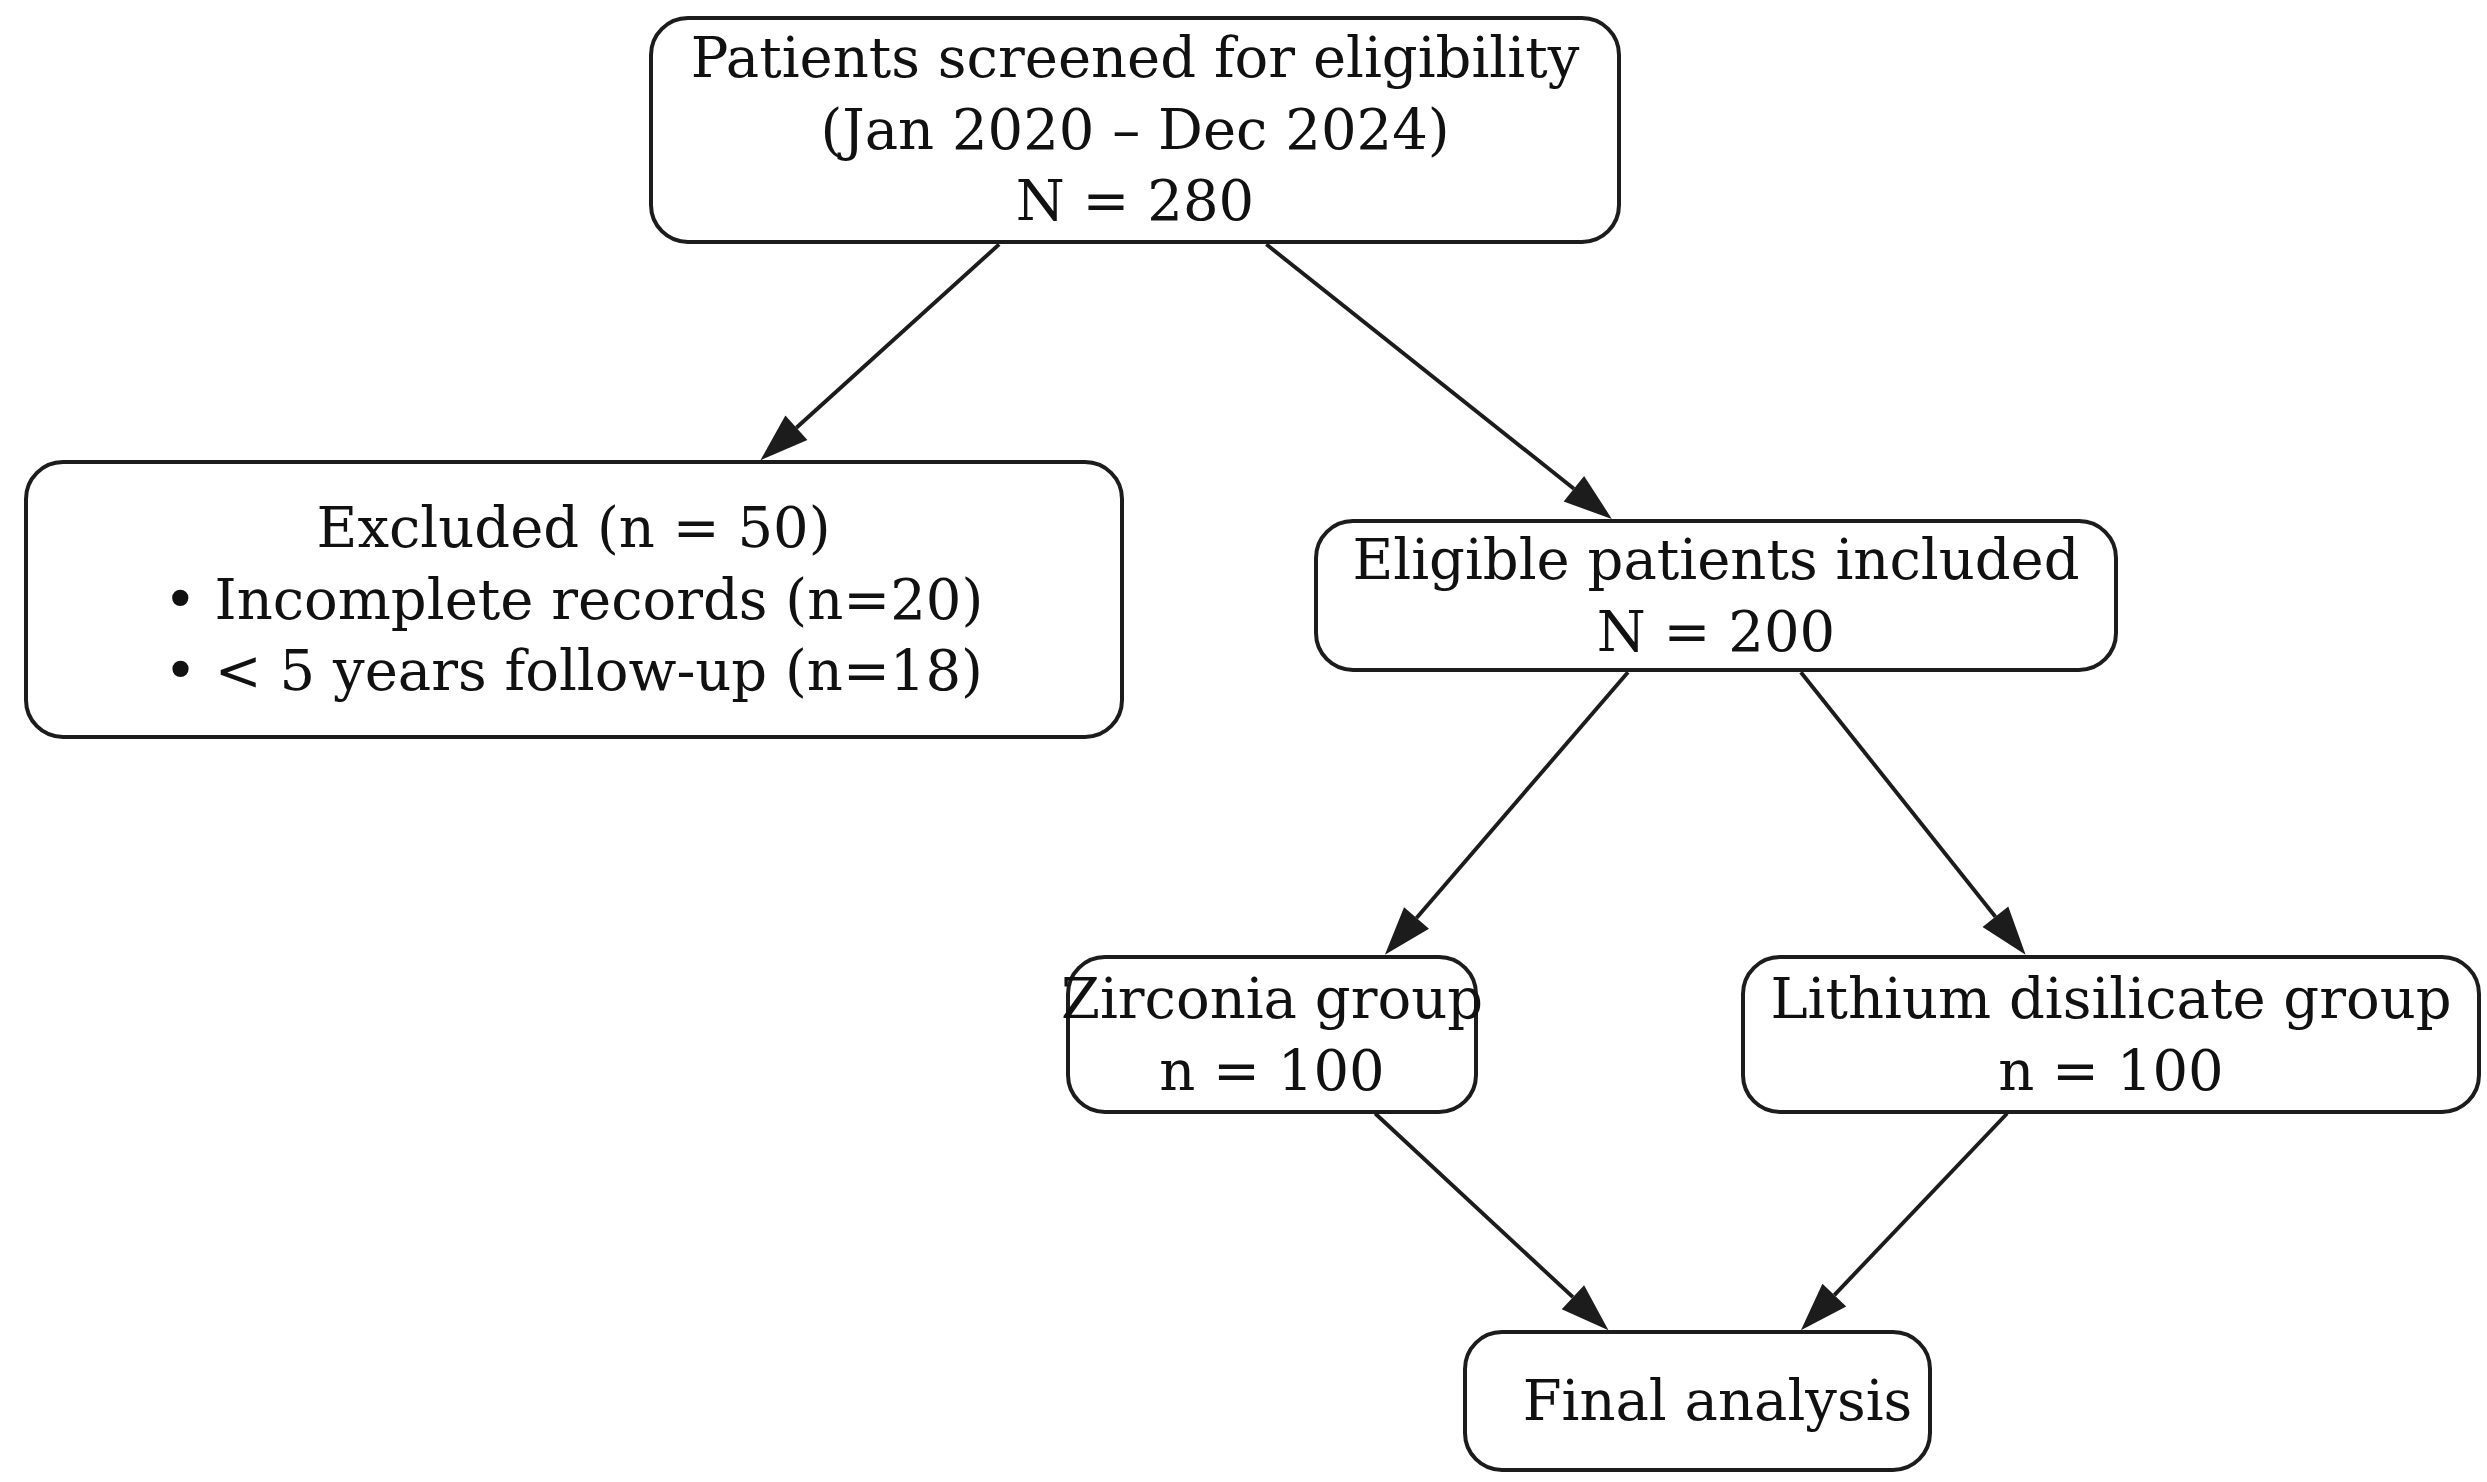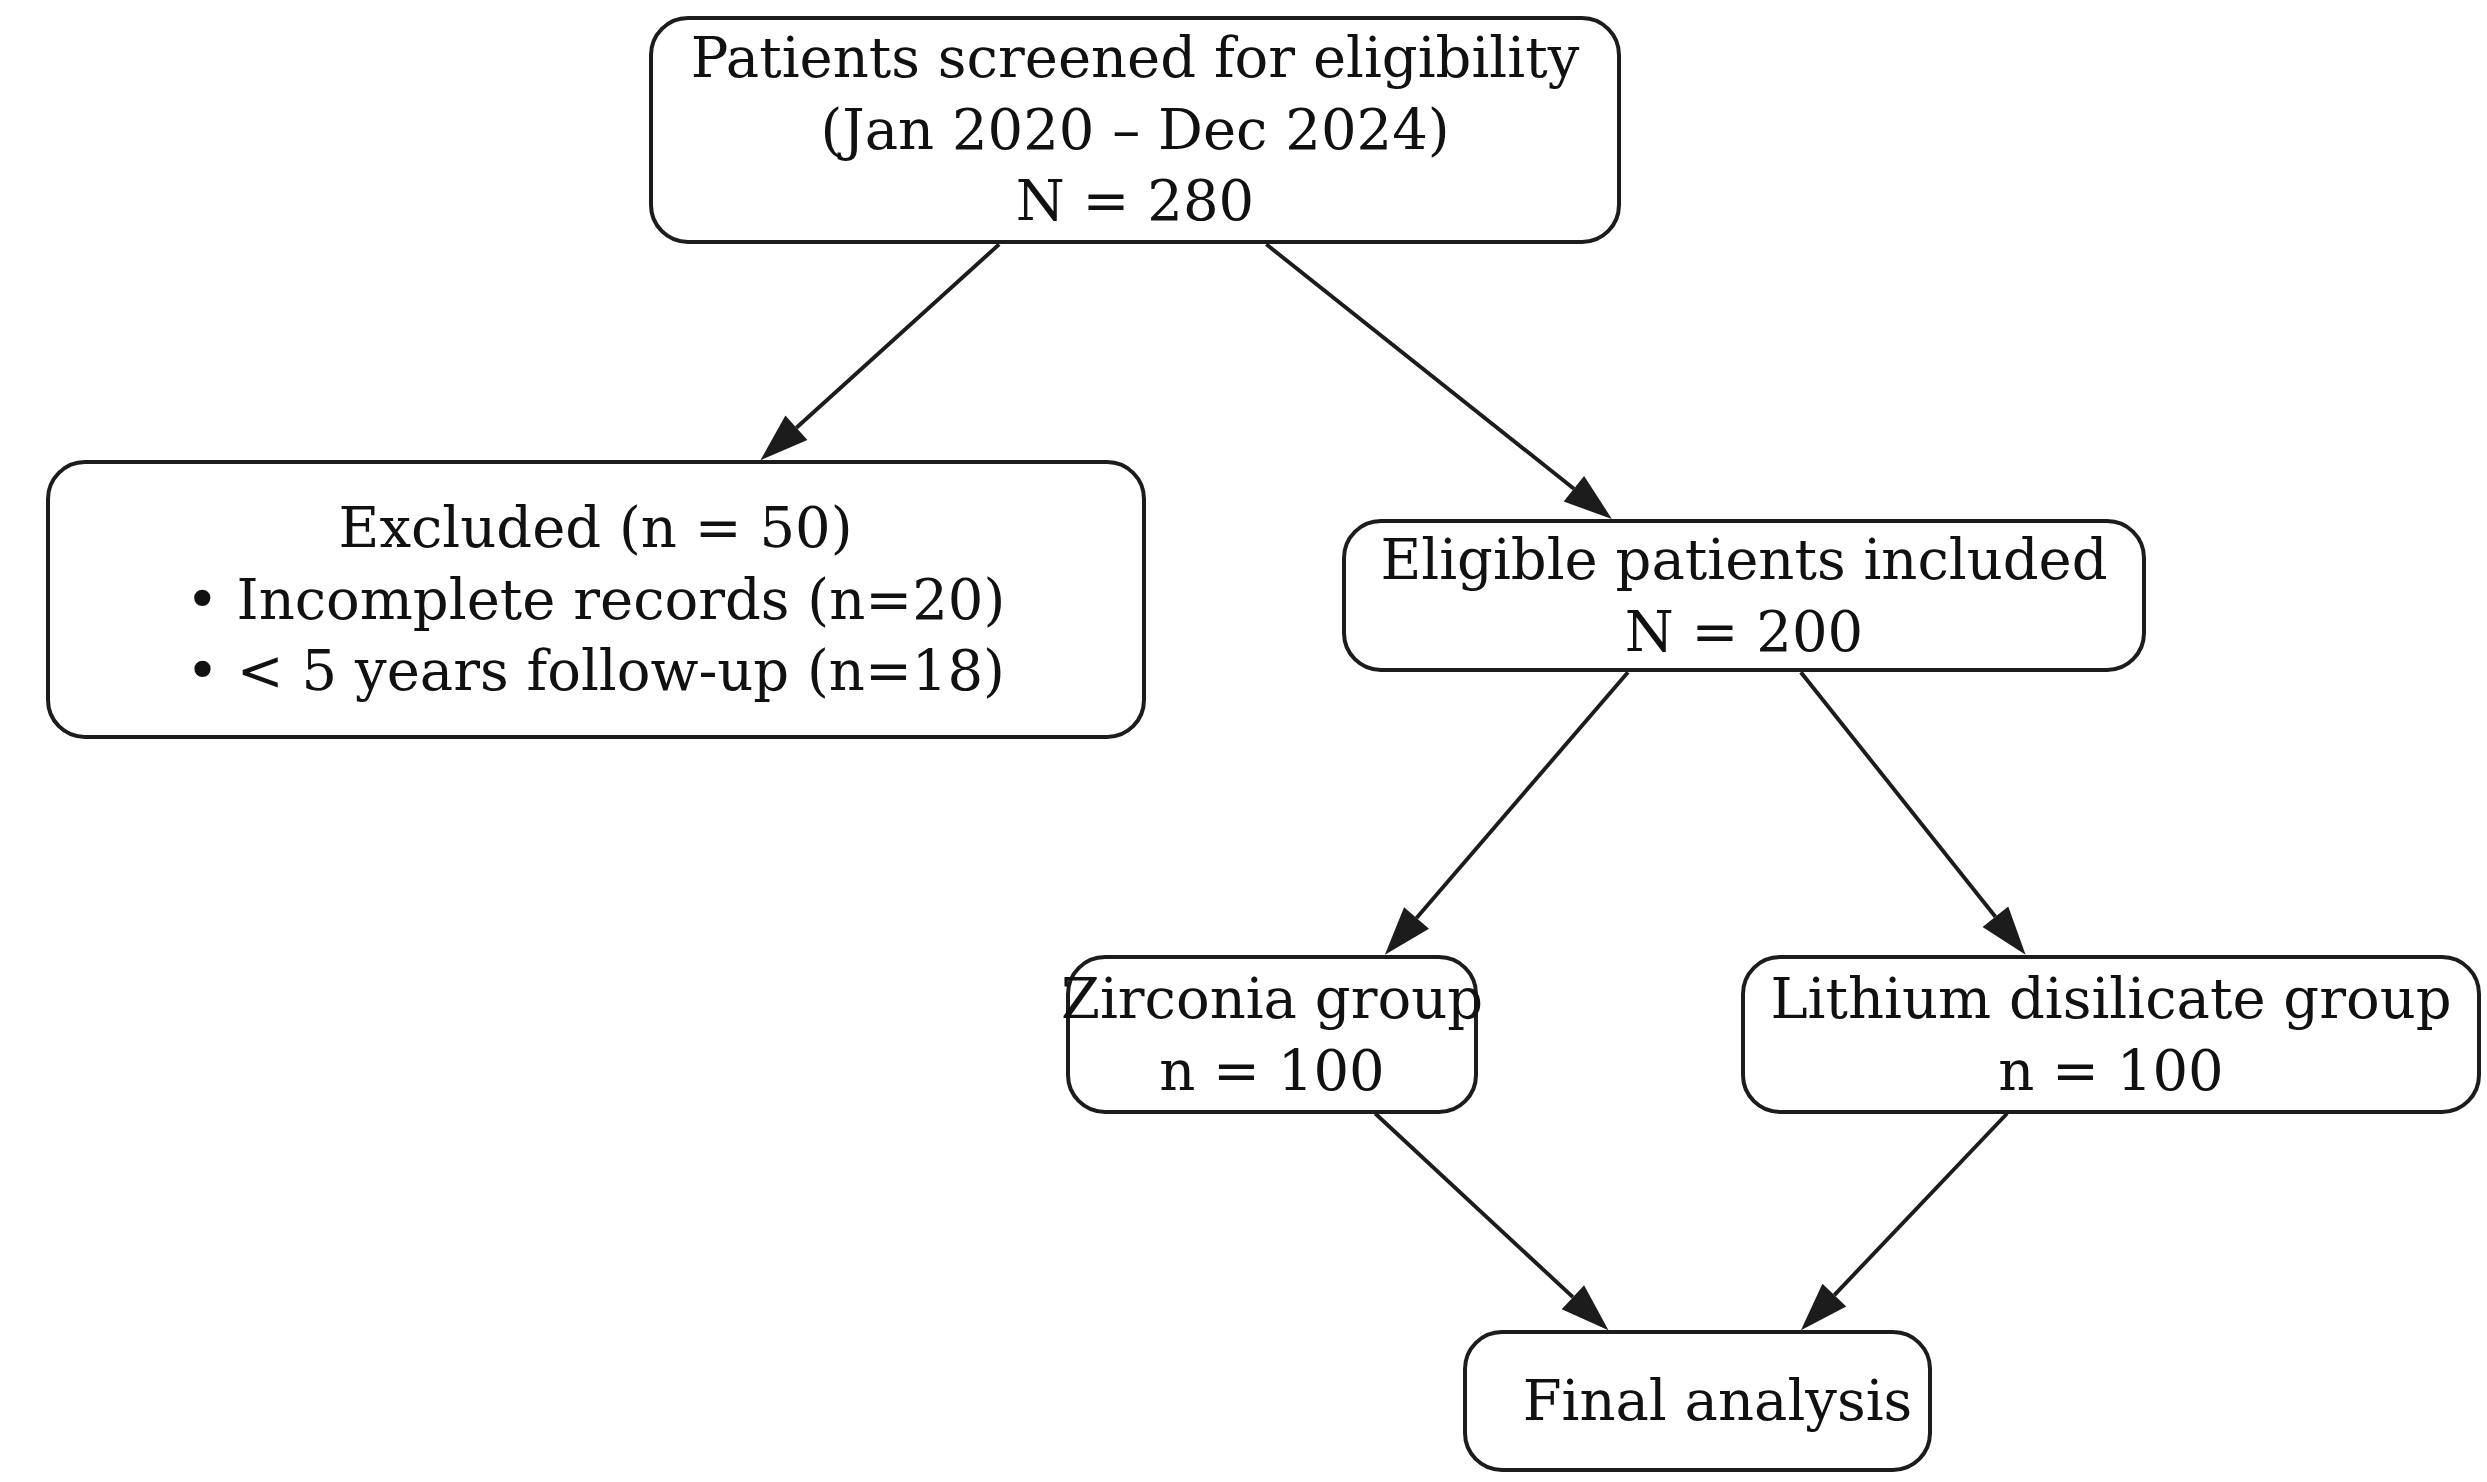--- a/index.html
+++ b/index.html
@@ -75,27 +75,27 @@
         <polygon points="2302,1700 2329.523659919709,1640.6076760462752 2359.9511379888613,1669.5588172733715" fill="#1c1c1c"></polygon>
       </g>
     </svg>
 
   <div class="node" id="node-screened" style="left:649px; top:15.6px; width:972px; height:228px;">
     <span class="line">Patients screened for eligibility</span>
     <span class="line">(Jan 2020 – Dec 2024)</span>
     <span class="line">N = 280</span>
   </div>
 
-  <div class="node" id="node-excluded" style="left:23.5px; top:460px; width:1100px; height:279px;margin-left:22px;">
+  <div class="node" id="node-excluded" style="left:23.5px; top:460px; width:1100px; height:279px;">
     <span class="line">Excluded (n = 50)</span>
     <span class="line">• Incomplete records (n=20)</span>
     <span class="line">• &lt; 5 years follow-up (n=18)</span>
   </div>
 
-  <div class="node" id="node-eligible" style="left:1342px; top:519px; width:804px; height:153px;">
+  <div class="node" id="node-eligible" style="left:1314px; top:519px; width:804px; height:153px;">
     <span class="line">Eligible patients included</span>
     <span class="line">N = 200</span>
   </div>
 
   <div class="node" id="node-zirconia" style="left:1066px; top:955px; width:412px; height:159px;">
     <span class="line">Zirconia group</span>
     <span class="line">n = 100</span>
   </div>
 
   <div class="node" id="node-lithium" style="left:1741px; top:955px; width:740px; height:159px;">

